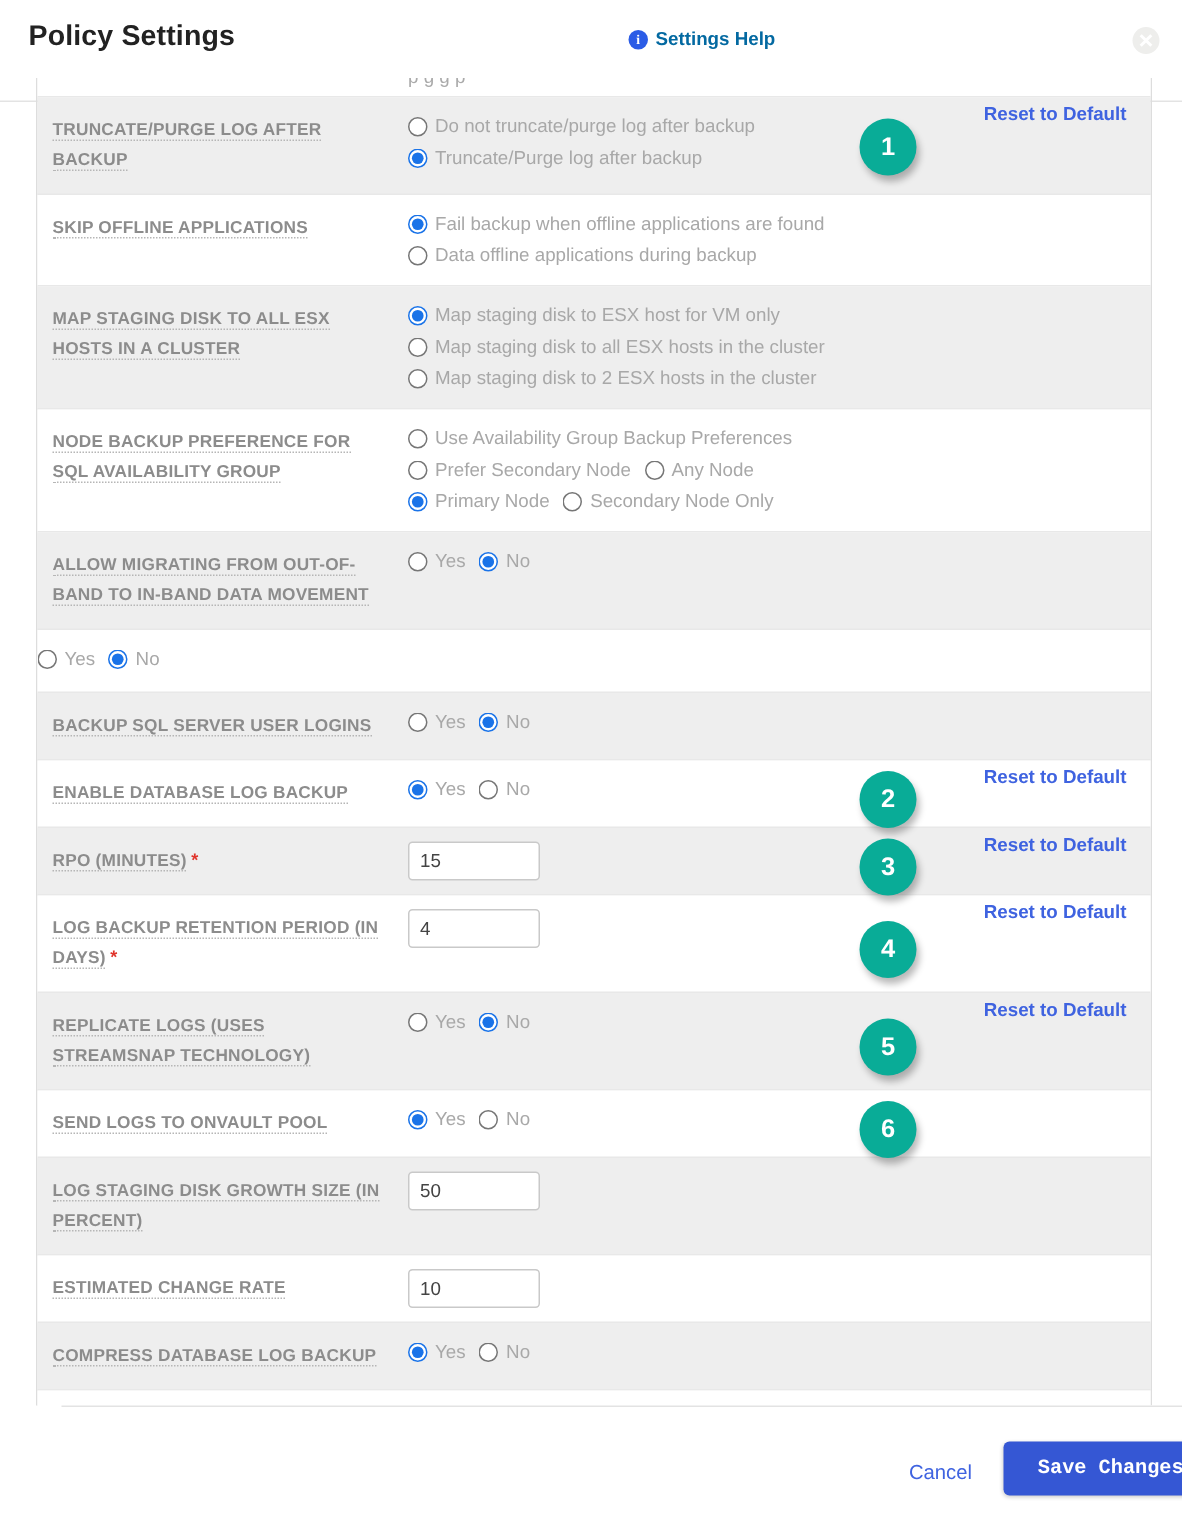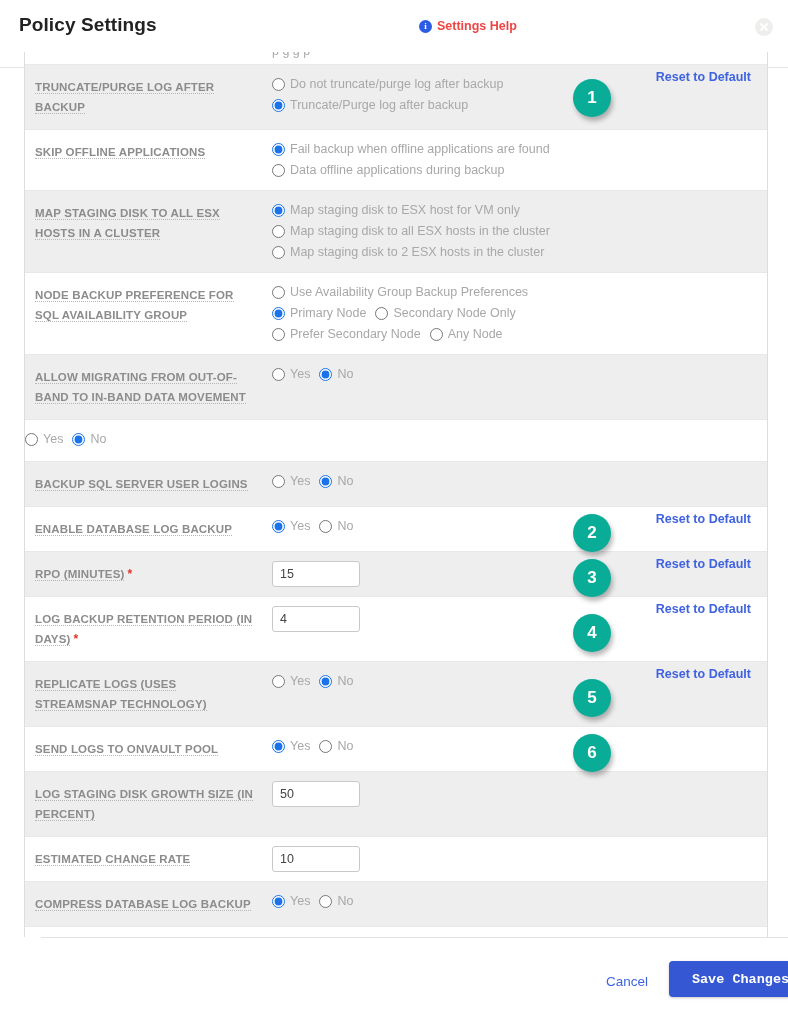--- a/index.html
+++ b/index.html
@@ -51,21 +51,21 @@
     color: #ffffff;
     font-size: 9px;
     font-weight: bold;
     line-height: 13px;
     text-align: center;
     font-family: "Liberation Serif", serif;
     flex: 0 0 auto;
   }
   .settings-help-label {
     font-size: 12.5px;
-    color: #ef4444;
+    color: #0369a1;
     font-weight: bold;
   }
   .close-btn {
     position: absolute;
     left: 755px;
     top: 18px;
     width: 18px;
     height: 18px;
     border-radius: 50%;
     background: #eeeeec;
@@ -352,36 +352,36 @@
           <div class="cell-label"><span class="lbl">Node Backup Preference For SQL Availability Group</span></div>
           <div class="cell-control">
             <div class="radio-line">
               <span class="radio-group-inline">
                 <input type="radio" name="r3" style="">
                 <span class="opt-text">Use Availability Group Backup Preferences</span>
               </span>
             </div>
             <div class="radio-line">
               <span class="radio-group-inline">
+                <input type="radio" name="r3" style="">
+                <span class="opt-text">Prefer Secondary Node</span>
+              </span>
+              <span class="radio-group-inline">
+                <input type="radio" name="r3" style="">
+                <span class="opt-text">Any Node</span>
+              </span>
+            </div>
+            <div class="radio-line">
+              <span class="radio-group-inline">
                 <input type="radio" name="r3" checked="" style="">
                 <span class="opt-text">Primary Node</span>
               </span>
               <span class="radio-group-inline">
                 <input type="radio" name="r3" style="">
                 <span class="opt-text">Secondary Node Only</span>
-              </span>
-            </div>
-            <div class="radio-line">
-              <span class="radio-group-inline">
-                <input type="radio" name="r3" style="">
-                <span class="opt-text">Prefer Secondary Node</span>
-              </span>
-              <span class="radio-group-inline">
-                <input type="radio" name="r3" style="">
-                <span class="opt-text">Any Node</span>
               </span>
             </div>
           </div>
           <div class="cell-reset"></div>
         </div>
         <div class="srow shaded">
           <div class="cell-label"><span class="lbl">Allow Migrating From Out-Of-Band To In-Band Data Movement</span></div>
           <div class="cell-control">
             <div class="radio-line">
               <span class="radio-group-inline">

